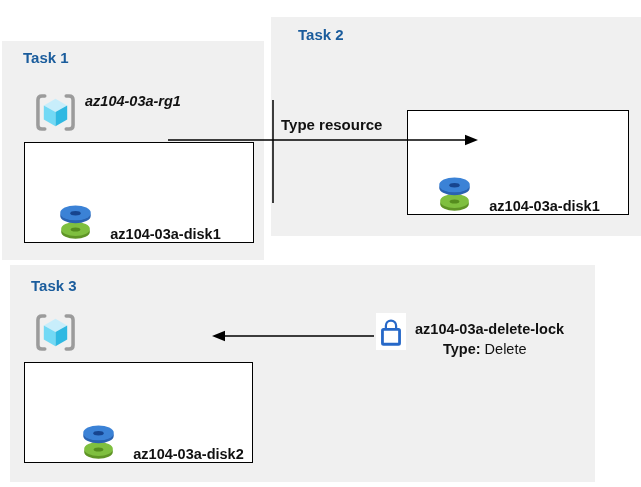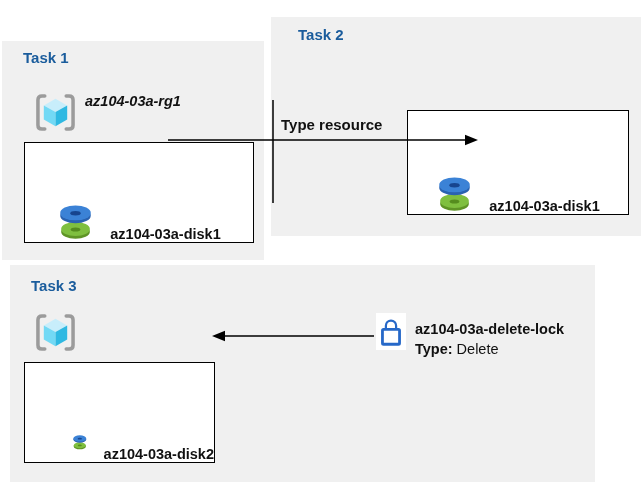--- a/index.html
+++ b/index.html
@@ -20,28 +20,28 @@
   #panel-task2 .rg-row{left:136px;top:50px;}
   #panel-task3 .rg-row{left:24px;top:48px;}
   .rg-label{font-size:14.5px;font-weight:bold;white-space:nowrap;}
   .resource-box{
     position:absolute;background:#ffffff;border:1.5px solid #000;
     display:flex;flex-direction:row;align-items:flex-end;justify-content:center;gap:16px;
     box-sizing:border-box;
   }
   #panel-task1 .resource-box{left:22px;top:101px;width:230px;height:101px;}
   #panel-task2 .resource-box{left:136px;top:93px;width:222px;height:105px;}
-  #panel-task3 .resource-box{left:14px;top:97px;width:191px;height:101px;padding-left:47px;}
+  #panel-task3 .resource-box{left:14px;top:97px;width:229px;height:101px;padding-left:47px;}
   .disk-label{font-size:14.5px;font-weight:bold;white-space:nowrap;}
   .move-label{position:absolute;left:281px;top:116px;font-size:15px;font-weight:bold;white-space:nowrap;}
   .lock-block{position:absolute;left:376px;top:313px;display:flex;align-items:flex-start;}
   .lock-icon-wrap{background:#ffffff;width:30px;height:37px;display:flex;align-items:center;justify-content:center;}
   .lock-text{margin-left:9px;margin-top:7px;line-height:1.35;}
   .lock-name{font-size:14.5px;font-weight:bold;white-space:nowrap;}
-  .lock-type{font-size:14.5px;}
+  .lock-type{font-size:14.5px;margin-left:28px;}
   .lock-type .type-key{font-weight:bold;}
   .lock-type .type-value{margin-left:4px;}
   .overlay{position:absolute;left:0;top:0;pointer-events:none;}
   .hidden-defs{position:absolute;width:0;height:0;}
 </style>
 </head>
 <body>
 
 <div class="canvas">
 

